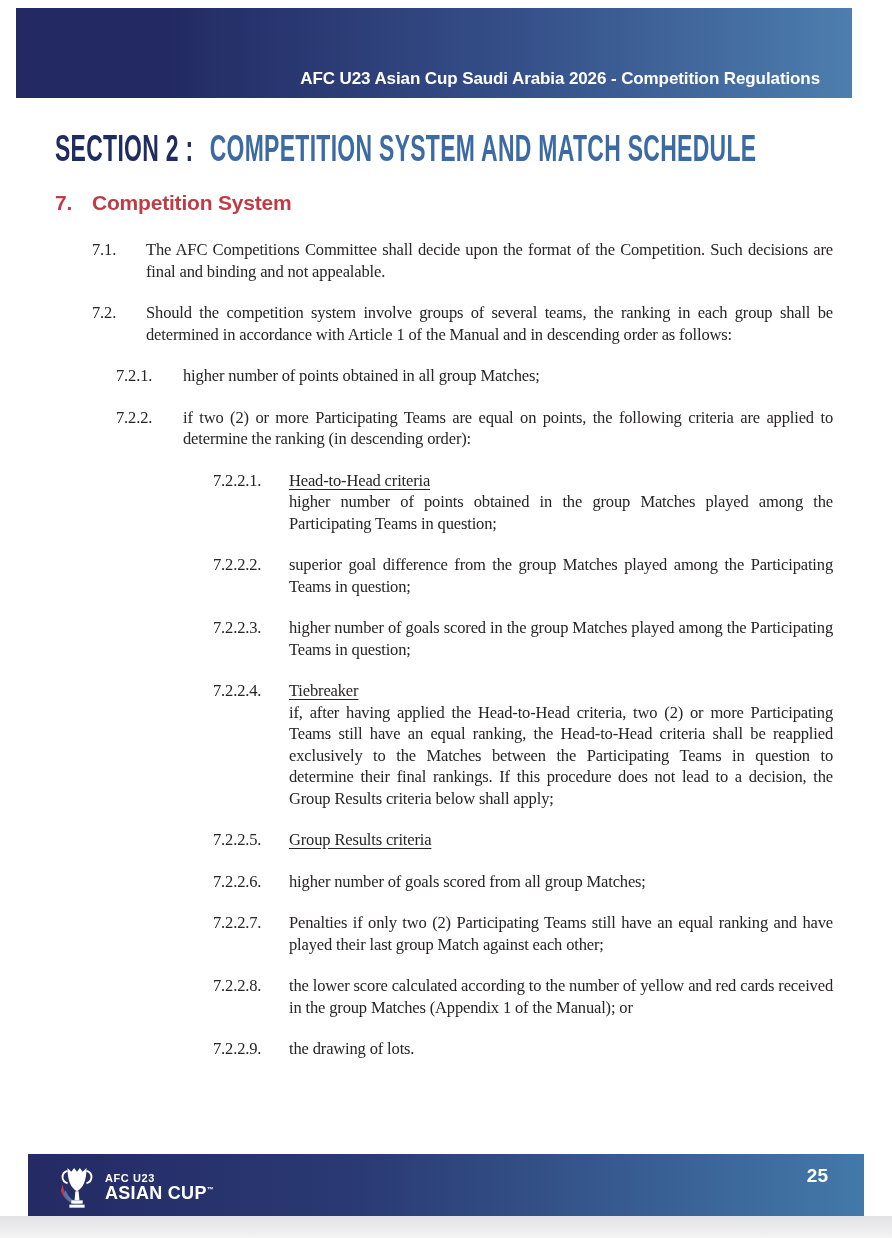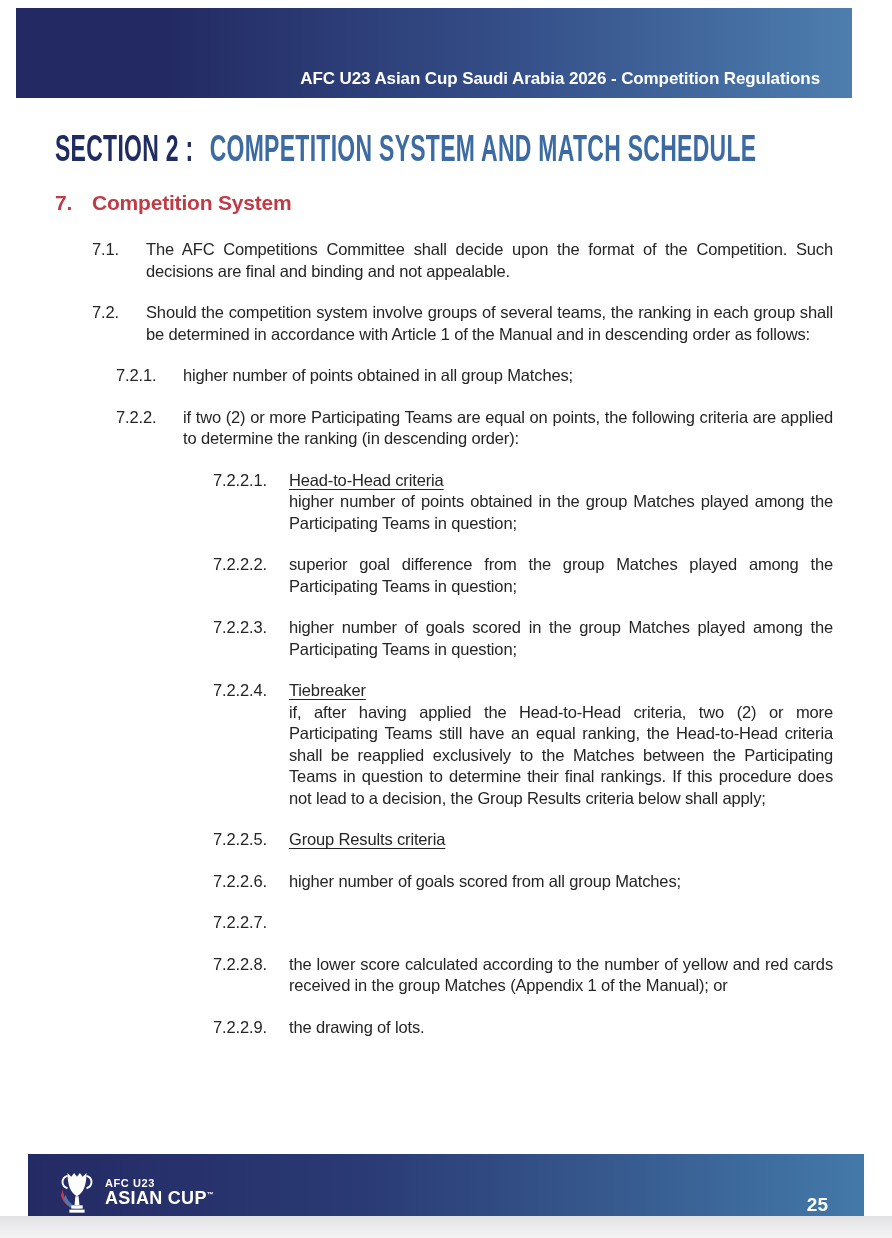--- a/index.html
+++ b/index.html
@@ -39,38 +39,38 @@
     display:flex; font-size:21px; font-weight:bold;
     color:var(--article-red); letter-spacing:-0.2px;
   }
   .article-heading .anum { width:37px; }
 
   
   .clauses {
     position:absolute; left:0; top:239px; width:833px;
     font-size:16.5px; line-height:21.5px; letter-spacing:-0.15px;
   }
-  .clause { display:flex; margin-bottom:20px; }
+  .clause { display:flex; margin-bottom:20px;font-family:Liberation Serif, serif; }
   .clause.l1 { margin-left:92px; }
   .clause.l1 .num { flex:0 0 54px; }
   .clause.l2 { margin-left:116px;justify-content:flex-end; }
   .clause.l2 .num { flex:0 0 67px; }
   .clause.l3 { margin-left:213px; }
   .clause.l3 .num { flex:0 0 76px; }
   .clause .num { white-space:nowrap; }
   .clause .cbody { flex:1; }
   .clause .ctext { text-align:justify; }
   .clause .subheading { text-decoration:underline; text-underline-offset:3px; }
 
   
   .footer-bar {
     position:absolute; left:28px; top:1154px; width:836px; height:62px;
     background:linear-gradient(90deg, var(--ftr-start) 0%, #2a3a74 40%, var(--ftr-end) 100%);
-    display:flex; align-items:flex-end;
-    padding:4px 36px 0 30px; color:#ffffff;
+    display:flex; align-items:flex-start;
+    padding:11px 36px 0 30px; color:#ffffff;
   }
   .afc-logo { display:flex; align-items:center; gap:9px; }
   .logo-text { display:flex; flex-direction:column; line-height:1.05; }
   .logo-line1 { font-size:11px; font-weight:bold; letter-spacing:0.6px; }
   .logo-line2 { font-size:18px; font-weight:bold; letter-spacing:0.3px; }
   .logo-line2 sup { font-size:7px; vertical-align:super; }
   .page-number { margin-left:auto; font-size:19px; font-weight:bold; }
 
   .page-bottom-edge {
     position:absolute; left:0; bottom:0; width:892px; height:22px;
@@ -160,20 +160,24 @@
     </div>
       <div class="clause l3">
       <span class="num">7.2.2.6.</span>
       <div class="cbody">
 
         <div class="ctext">higher number of goals scored from all group Matches;</div>
       </div>
     </div>
       <div class="clause l3">
       <span class="num">7.2.2.7.</span>
+      <div class="cbody">
+
+        <div class="ctext">Penalties if only two (2) Participating Teams still have an equal ranking and have played their last group Match against each other;</div>
+      </div>
     </div>
       <div class="clause l3">
       <span class="num">7.2.2.8.</span>
       <div class="cbody">
 
         <div class="ctext">the lower score calculated according to the number of yellow and red cards received in the group Matches (Appendix 1 of the Manual); or</div>
       </div>
     </div>
       <div class="clause l3">
       <span class="num">7.2.2.9.</span>

